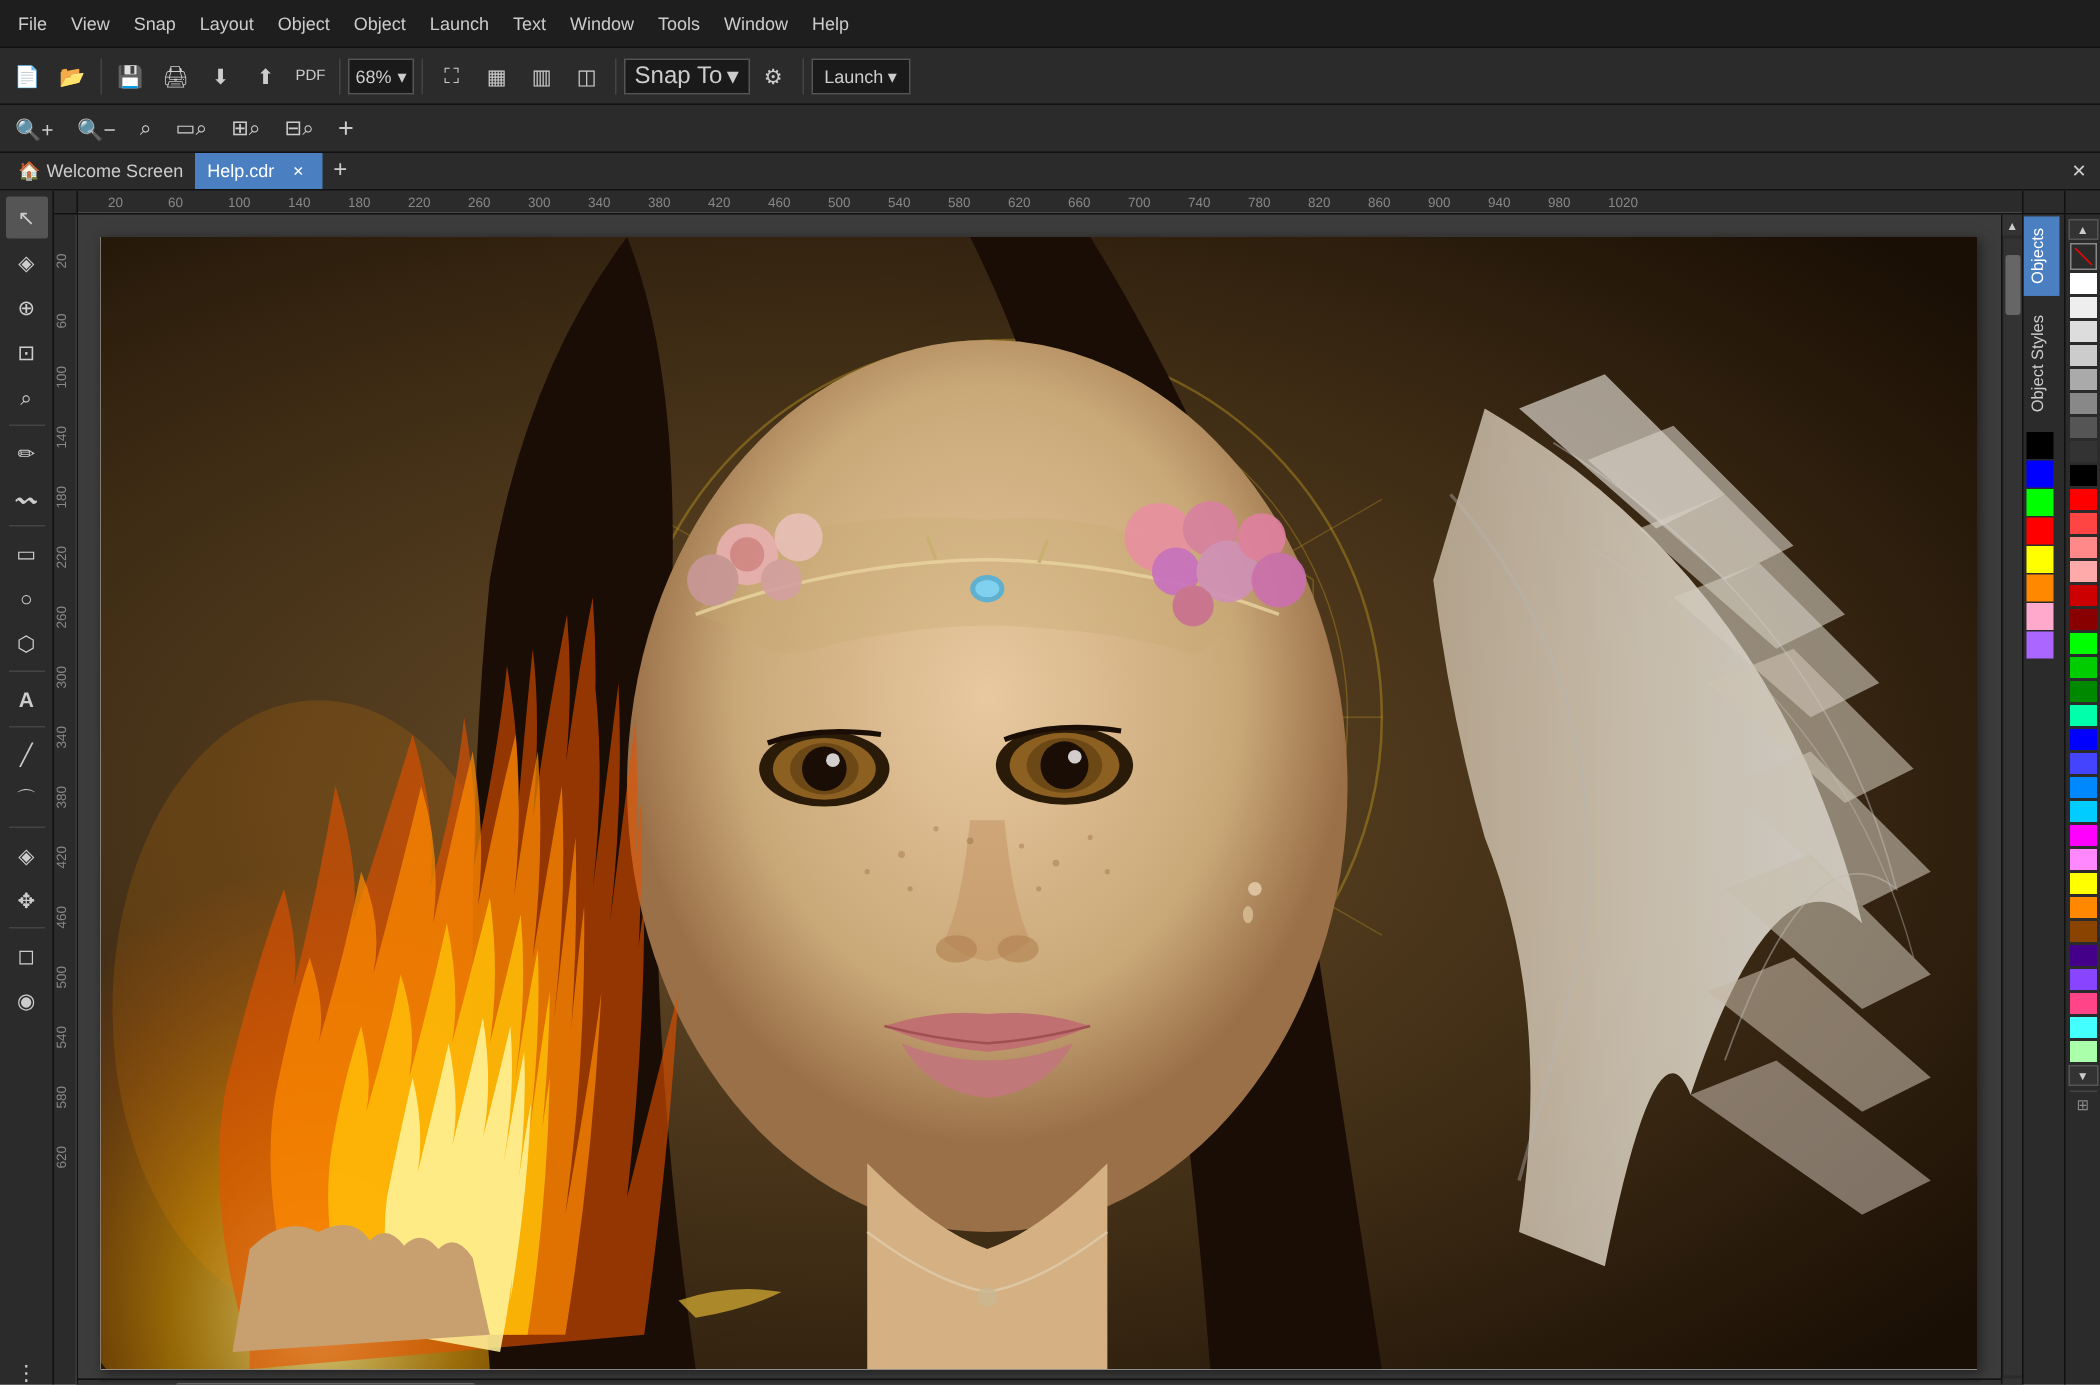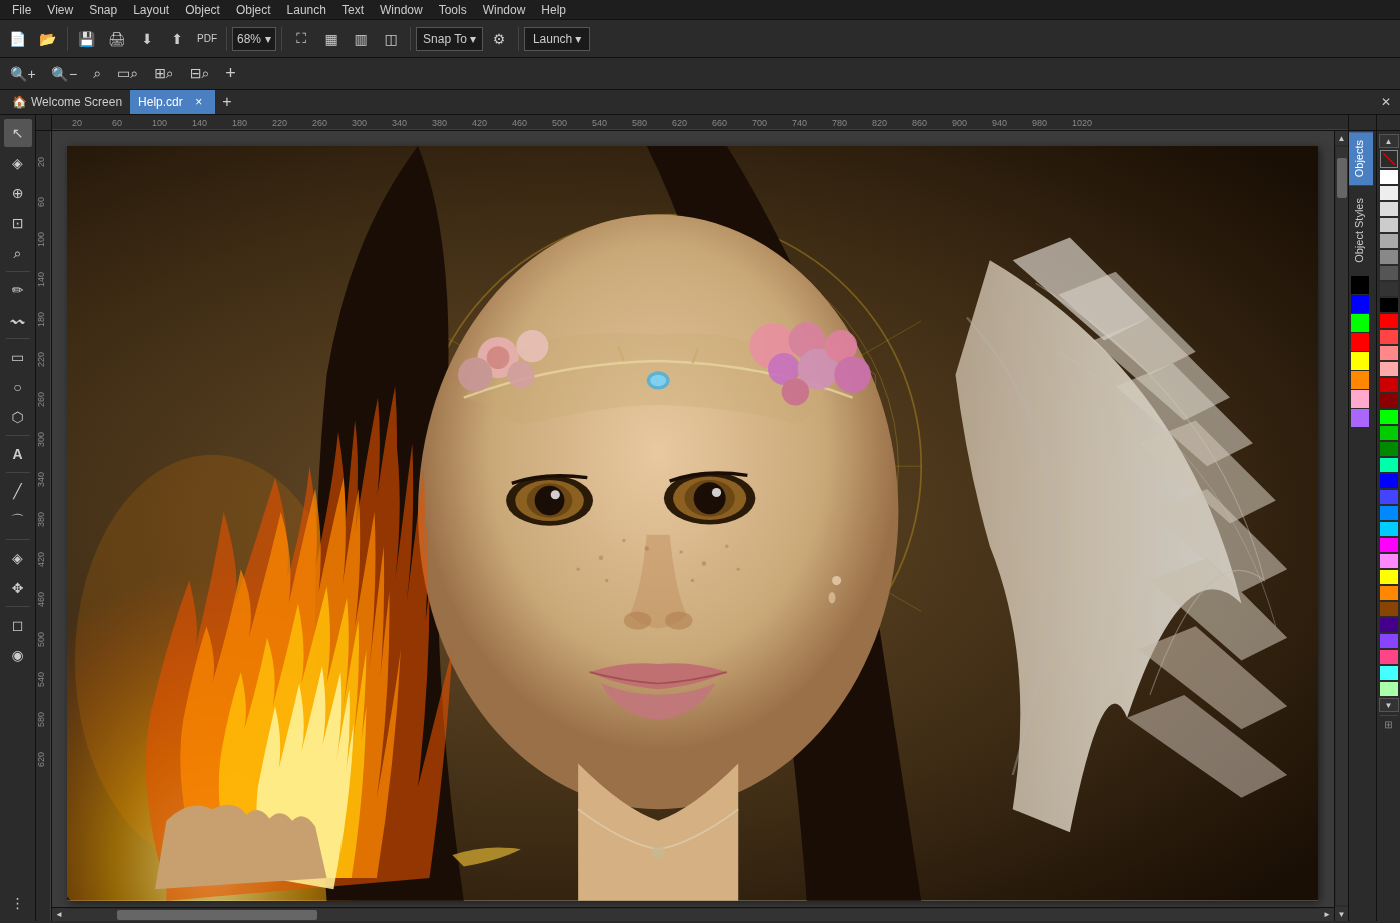--- a/index.html
+++ b/index.html
@@ -1,31 +1,31 @@
 <!DOCTYPE html>
 <html><head>
   <meta charset="utf-8">
   <style>
     * { margin: 0; padding: 0; box-sizing: border-box; }
     body { width: 1400px; height: 923px; background: #2b2b2b; font-family: 'Segoe UI', Arial, sans-serif; font-size: 12px; color: #ccc; overflow: hidden; }
 
     
-    #menu-bar { display: flex; align-items: center; background: #1e1e1e; height: 20px; padding: 0 4px; border-bottom: 1px solid #111; }
+    #menu-bar { display: flex; align-items: center; background: #1e1e1e; height: 32px; padding: 0 4px; border-bottom: 1px solid #111; }
     .menu-item { padding: 2px 8px; color: #ccc; cursor: pointer; font-size: 12px; }
 
     
     #toolbar { display: flex; align-items: center; background: #2b2b2b; height: 38px; padding: 0 4px; border-bottom: 1px solid #111; gap: 2px; }
     .tb-btn { width: 28px; height: 28px; background: transparent; border: none; color: #ccc; cursor: pointer; display: flex; align-items: center; justify-content: center; font-size: 14px; border-radius: 2px; }
     .tb-separator { width: 1px; height: 24px; background: #444; margin: 0 3px; }
     .tb-dropdown { display: flex; align-items: center; background: #1a1a1a; border: 1px solid #555; height: 24px; padding: 0 4px; cursor: pointer; color: #ccc; font-size: 12px; }
 
     
     #toolbar2 { display: flex; align-items: center; background: #2b2b2b; height: 32px; padding: 0 4px; border-bottom: 1px solid #111; gap: 4px; }
     .tb2-btn { height: 24px; padding: 0 6px; background: transparent; border: none; color: #ccc; cursor: pointer; display: flex; align-items: center; justify-content: center; font-size: 14px; border-radius: 2px; }
-    .snap-dropdown { display: flex; align-items: center; gap: 3px; background: #1a1a1a; border: 1px solid #555; height: 24px; padding: 0 6px; cursor: pointer; color: #ccc; font-size: 12px; }
+    .snap-dropdown { display: flex; align-items: center; gap: 3px; background: #1a1a1a; border: 1px solid #555; height: 24px; padding: 0 6px; cursor: pointer; color: #ccc; font-size: 16px; }
     .launch-btn { display: flex; align-items: center; gap: 3px; background: #1a1a1a; border: 1px solid #555; height: 24px; padding: 0 8px; cursor: pointer; color: #ccc; font-size: 12px; }
 
     
     #toolbox { width: 36px; background: #2b2b2b; border-right: 1px solid #111; display: flex; flex-direction: column; align-items: center; padding: 4px 0; gap: 2px; overflow: hidden; }
     .tool-btn { width: 28px; height: 28px; background: transparent; border: none; color: #ccc; cursor: pointer; display: flex; align-items: center; justify-content: center; font-size: 14px; border-radius: 2px; }
     .tool-btn.active { background: #555; }
     .tool-sep { width: 24px; height: 1px; background: #444; margin: 2px 0; }
 
     
     #tab-bar { display: flex; align-items: center; background: #2b2b2b; height: 26px; border-bottom: 1px solid #111; padding: 0 4px; }

